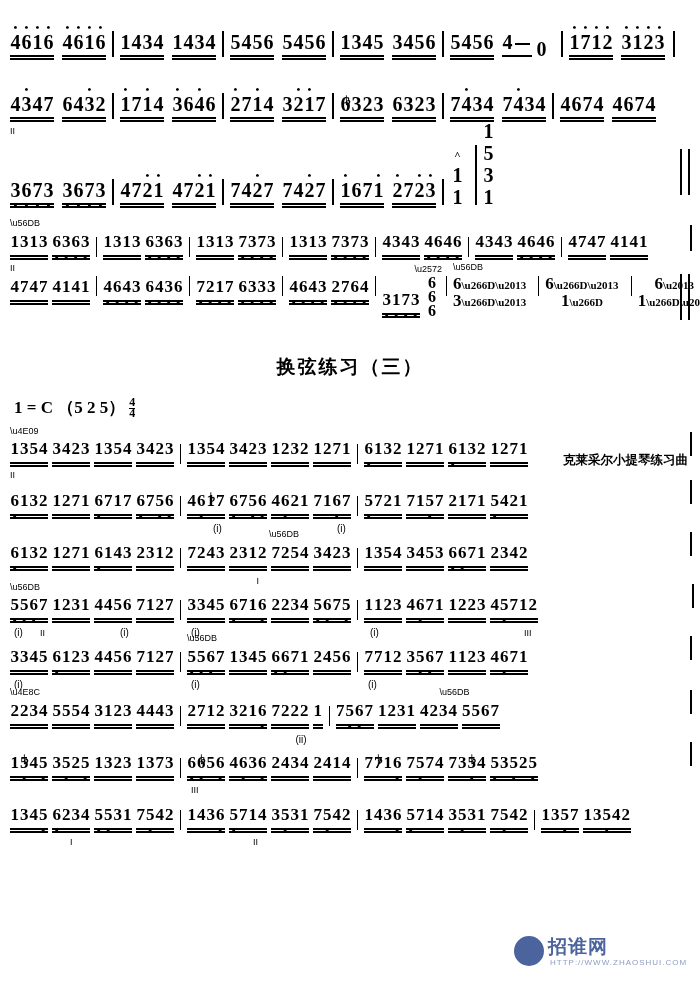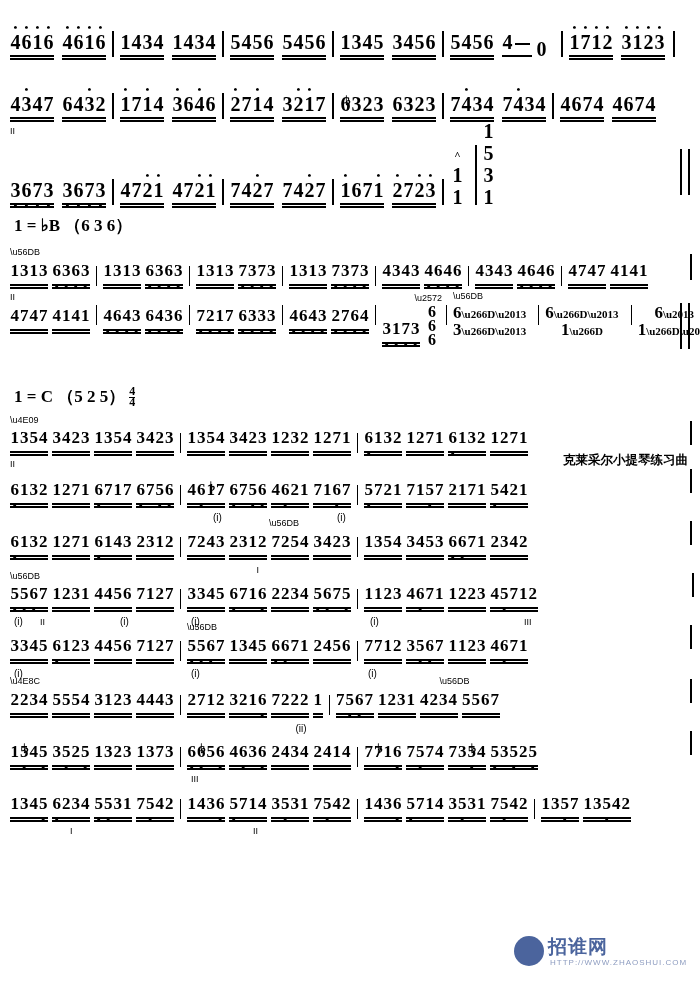--- a/index.html
+++ b/index.html
@@ -477,23 +477,20 @@
         <span class="note">1</span>
         <span class="note">5</span>
         <span class="note">3</span>
         <span class="note">1</span>
       </span>
     </div>
     <span class="barline end" style="position:absolute;right:16px;bottom:10px;height:46px;"></span>
     <span class="barline end" style="position:absolute;right:8px;bottom:10px;height:46px;"></span>
   </div>
 
-  <div style="padding:6px 0 0 14px;">
-    <span class="keysig">1 = ♭B （6 3 6）</span>
-  </div>
 
   <div class="sysrow" style="height:52px;padding-top:12px;font-size:17px;">
     <div class="measure" style="position:relative;">
       <span class="above-left" style="top:-13px;">\u56DB</span>
       <span class="beamed dbl" style="margin-right:4px;">
           <span class="note" style="font-size:17px;">1</span>
           <span class="note" style="font-size:17px;">3</span>
           <span class="note" style="font-size:17px;">1</span>
           <span class="note" style="font-size:17px;">3</span>
         </span>
@@ -692,20 +689,21 @@
     <div class="measure">
       <span class="stack" style="font-size:17px;line-height:16px;">
         <span>6<span style="font-size:11px;">\u2013</span></span>
         <span>1<span style="font-size:11px;">\u266D</span><span style="font-size:11px;">\u2013</span></span>
       </span>
     </div>
     <span class="barline end" style="position:absolute;right:8px;top:14px;height:46px;"></span>
     <span class="barline end" style="position:absolute;right:16px;top:14px;height:46px;"></span>
   </div>
 
+  <div class="section-title" style="margin-top:14px;">换弦练习（三）</div>
 
   <div style="display:flex;align-items:flex-end;justify-content:space-between;padding:16px 14px 0 14px;">
     <div style="display:flex;align-items:flex-end;">
       <span class="keysig">1 = C （5 2 5）</span>
       <span class="timesig">
         <span>4</span>
         <span>4</span>
       </span>
     </div>
     <div class="composer" style="position:absolute;right:12px;top:452px;">克莱采尔小提琴练习曲</div>

